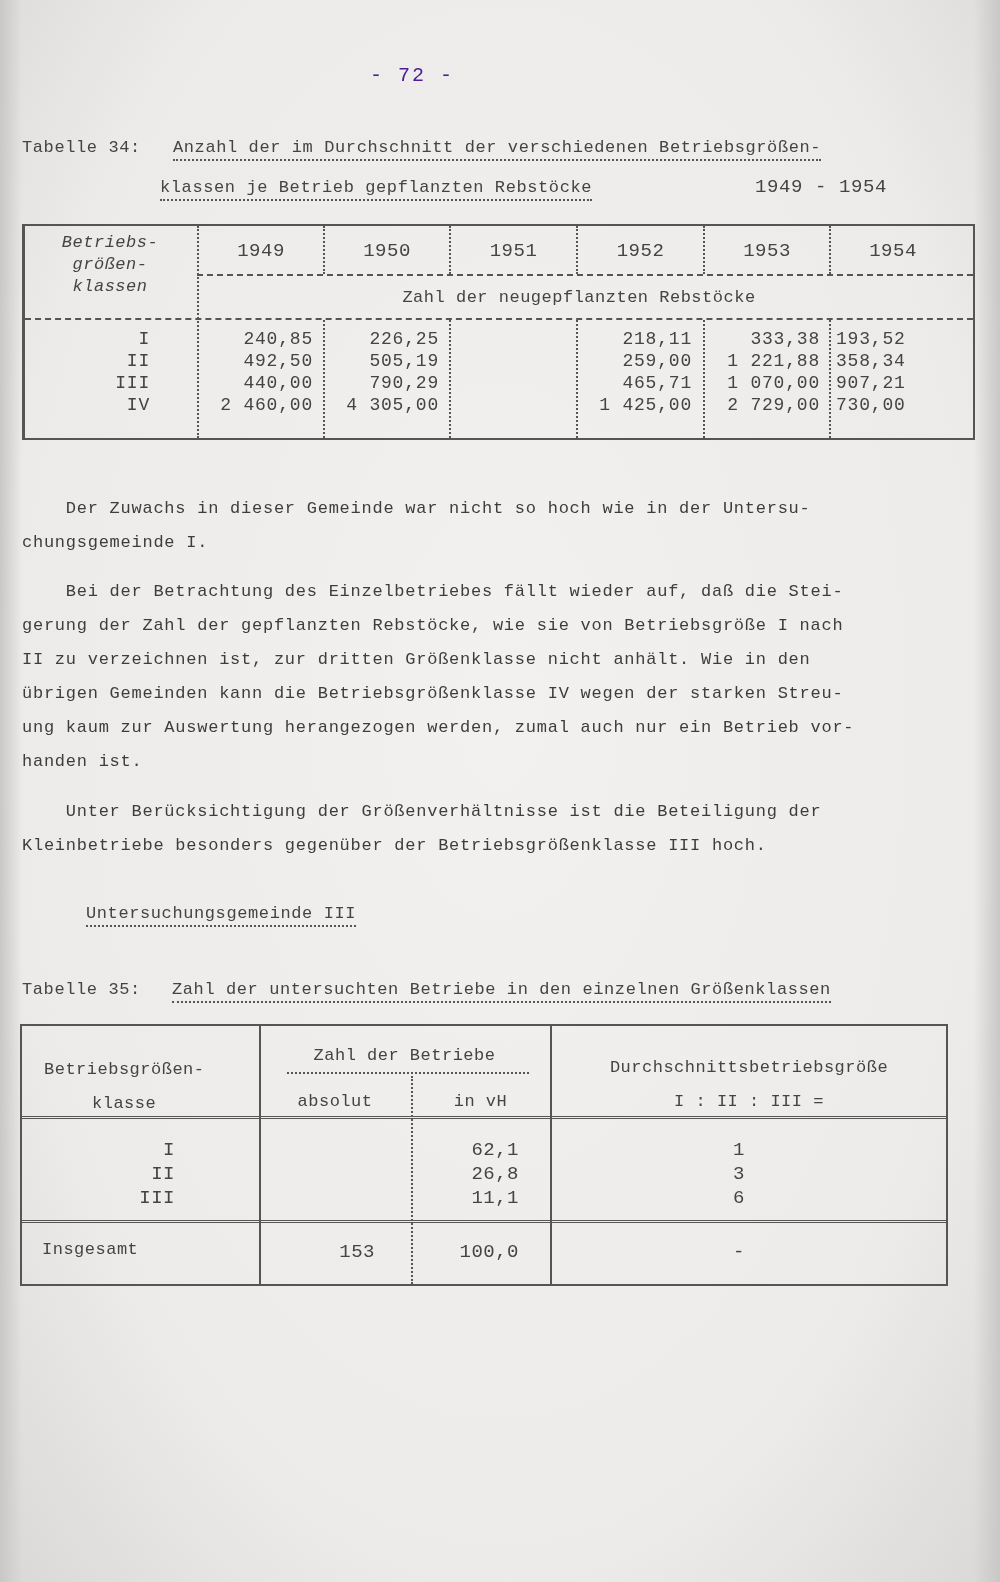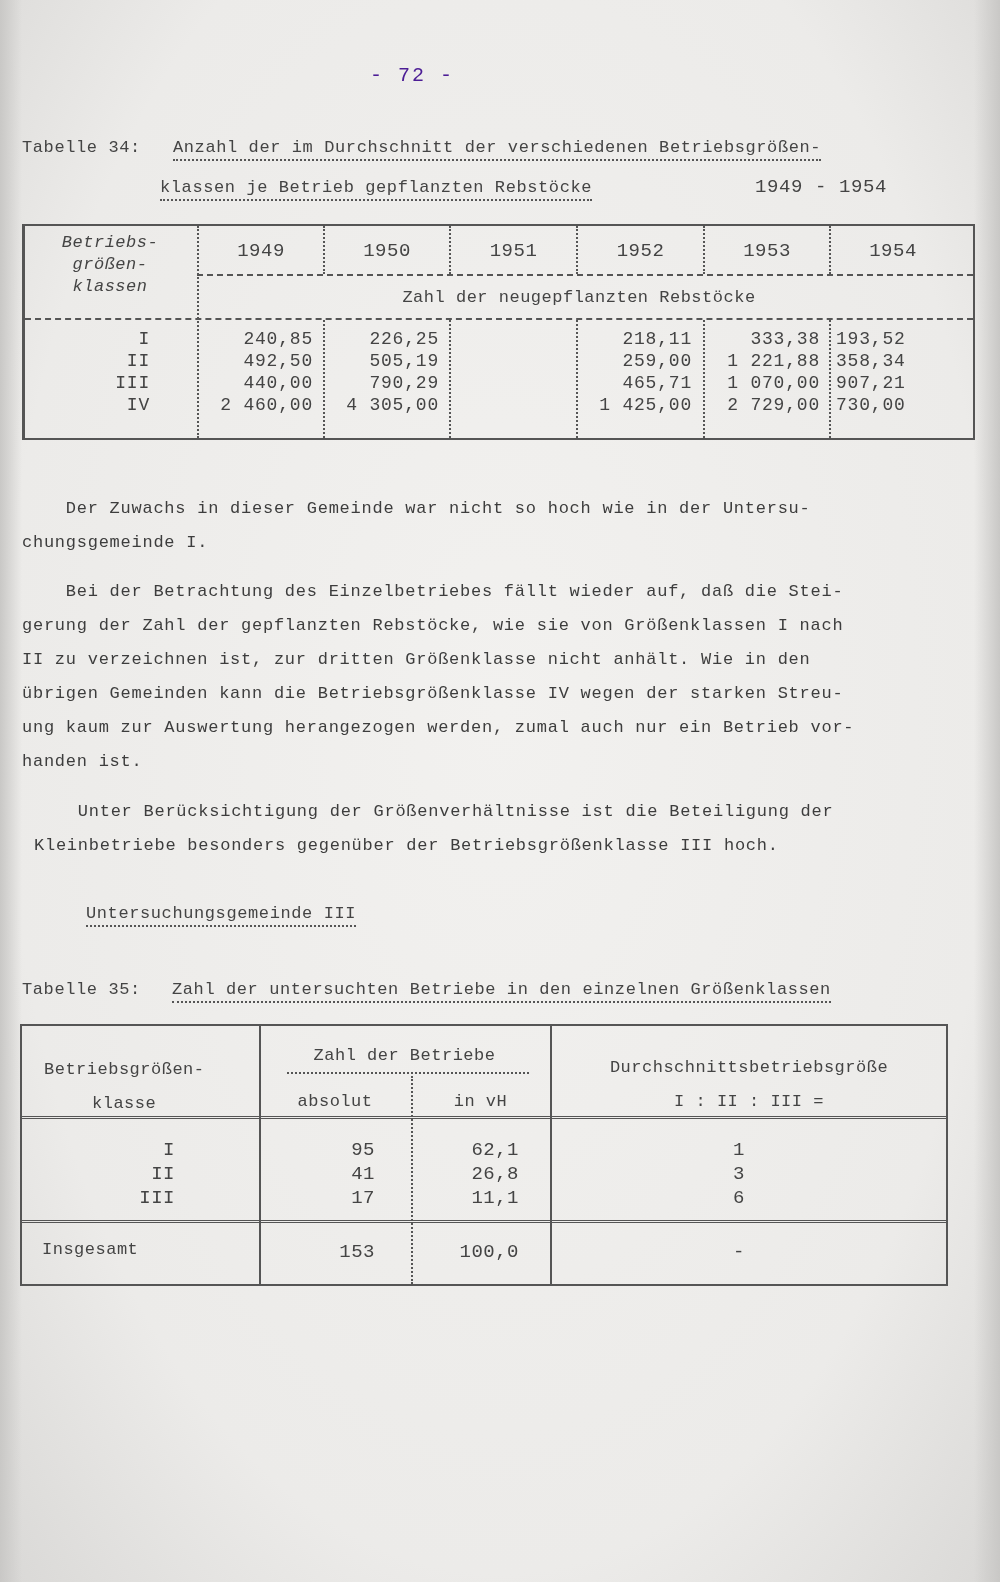--- a/index.html
+++ b/index.html
@@ -117,27 +117,27 @@
     <div>730,00</div>
   </div>
 </div>
 
 <div class="abs para" style="left:22px; top:492px;">
   <div style="white-space:pre;">    Der Zuwachs in dieser Gemeinde war nicht so hoch wie in der Untersu-</div>
   <div>chungsgemeinde I.</div>
 </div>
 <div class="abs para" style="left:22px; top:575px;">
   <div style="white-space:pre;">    Bei der Betrachtung des Einzelbetriebes fällt wieder auf, daß die Stei-</div>
-  <div>gerung der Zahl der gepflanzten Rebstöcke, wie sie von Größenklassen I nach</div>
+  <div>gerung der Zahl der gepflanzten Rebstöcke, wie sie von Betriebsgröße I nach</div>
   <div>II zu verzeichnen ist, zur dritten Größenklasse nicht anhält. Wie in den</div>
   <div>übrigen Gemeinden kann die Betriebsgrößenklasse IV wegen der starken Streu-</div>
   <div>ung kaum zur Auswertung herangezogen werden, zumal auch nur ein Betrieb vor-</div>
   <div>handen ist.</div>
 </div>
-<div class="abs para" style="left:34px; top:795px;">
+<div class="abs para" style="left:22px; top:795px;">
   <div style="white-space:pre;">    Unter Berücksichtigung der Größenverhältnisse ist die Beteiligung der</div>
   <div>Kleinbetriebe besonders gegenüber der Betriebsgrößenklasse III hoch.</div>
 </div>
 
 <div class="abs caption" style="left:86px; top:904px;"><span class="u">Untersuchungsgemeinde III</span></div>
 
 <div class="abs caption" style="left:22px; top:980px;">Tabelle 35:</div>
 <div class="abs caption" style="left:172px; top:980px;"><span class="u">Zahl der untersuchten Betriebe in den einzelnen Größenklassen</span></div>
 
 <div class="t35">
@@ -155,25 +155,20 @@
   <div class="cell" style="left:237px; top:66px; width:152px; text-align:center;">absolut</div>
   <div class="cell" style="left:389px; top:66px; width:139px; text-align:center;">in vH</div>
   <div class="cell" style="left:528px; top:32px; width:398px; text-align:center;">Durchschnittsbetriebsgröße</div>
   <div class="cell" style="left:528px; top:66px; width:398px; text-align:center;">I : II : III =</div>
 
   <div class="col" style="left:10px; top:112px; width:143px; text-align:right;">
     <div>I</div>
     <div>II</div>
     <div>III</div>
   </div>
-  <div class="col" style="left:237px; top:112px; width:130px; text-align:right; padding-right:8px; box-sizing:border-box; width:124px;">
-    <div>95</div>
-    <div>41</div>
-    <div>17</div>
-  </div>
   <div class="col" style="left:389px; top:112px; width:108px; text-align:right;">
     <div>62,1</div>
     <div>26,8</div>
     <div>11,1</div>
   </div>
   <div class="col" style="left:528px; top:112px; width:398px; text-align:center; padding-right:20px; box-sizing:border-box;">
     <div>1</div>
     <div>3</div>
     <div>6</div>
   </div>

